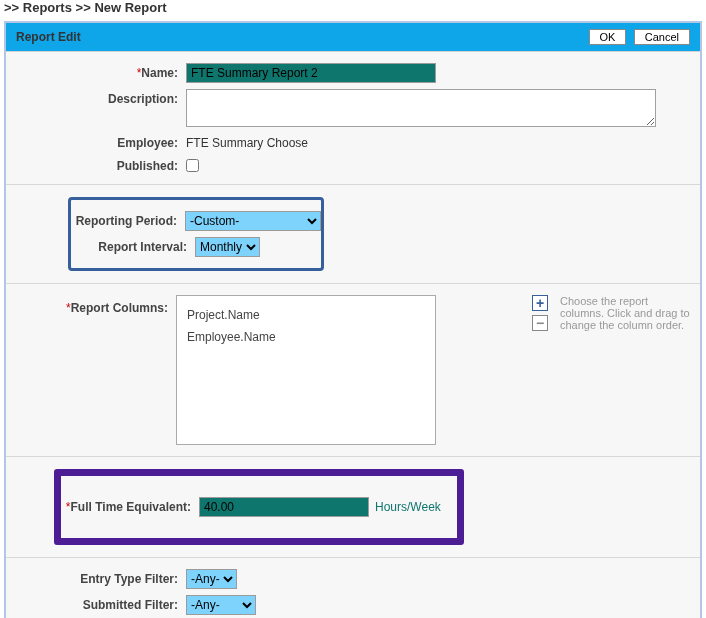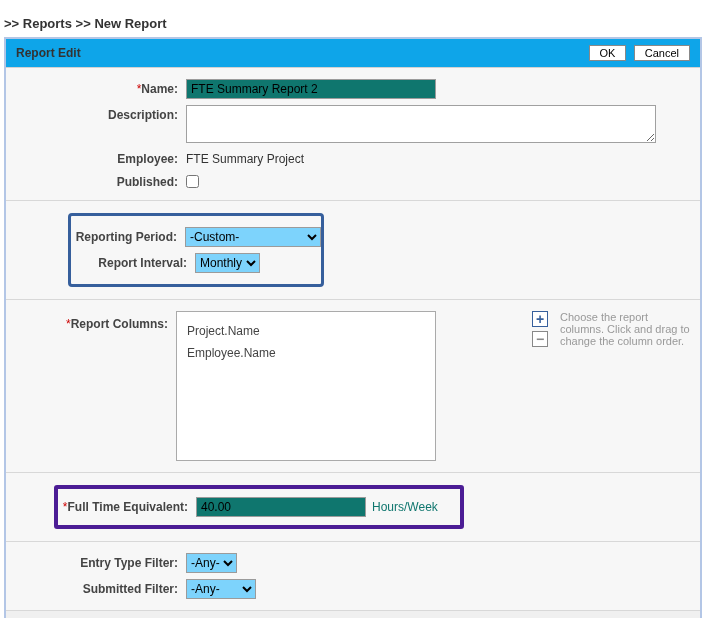--- a/index.html
+++ b/index.html
@@ -7,21 +7,21 @@
     font-family: Arial, Helvetica, sans-serif;
     font-size: 12px;
     color: #333;
     background: #fff;
     width: 706px;
   }
   .breadcrumb {
     font-size: 13px;
     font-weight: bold;
     color: #333;
-    padding: 16px 0 6px 4px;
+    padding: 0 0 6px 4px;
   }
   .panel {
     border: 2px solid #b3c6e6;
     background: #fefefe;
     margin: 0 4px 4px 4px;
   }
   .panel-header {
     background: #0ea5e9;
     padding: 6px 10px;
     font-weight: bold;
@@ -136,25 +136,25 @@
     color: #365f9c;
   }
   .icon-btn.minus { color: #888; border-color: #888; }
   .help-text {
     color: #999;
     font-size: 11px;
     width: 130px;
     margin-left: 6px;
   }
   .fte-box {
-    border: 4px solid #4c1d95;
+    border: 7px solid #4c1d95;
     border-radius: 3px;
     margin: 4px 0 4px 38px;
     width: 410px;
-    padding: 5px 0;
+    padding: 18px 0;
     background: #f7f7f7;
   }
   .fte-box .label-col { width: 138px; }
   .unit { padding-top: 3px; color: #0f766e; }
   .footer-req {
     color: #c00;
     font-size: 11px;
     padding: 6px 10px;
     border-top: 1px solid #d8d8d8;
     background: #f0f0f0;
@@ -193,21 +193,21 @@
       </div>
       <div class="row">
         <div class="label-col">Description:</div>
         <div class="field-col">
           <textarea style="width: 470px; height: 38px;"></textarea>
         </div>
       </div>
       <div class="row">
         <div class="label-col">Employee:</div>
         <div class="field-col">
-          <span class="template-val">FTE Summary Project</span>
+          <span class="template-val">FTE Summary Choose</span>
         </div>
       </div>
       <div class="row">
         <div class="label-col">Published:</div>
         <div class="field-col">
           <input type="checkbox" class="published-check" style="">
         </div>
       </div>
     </div>
 

